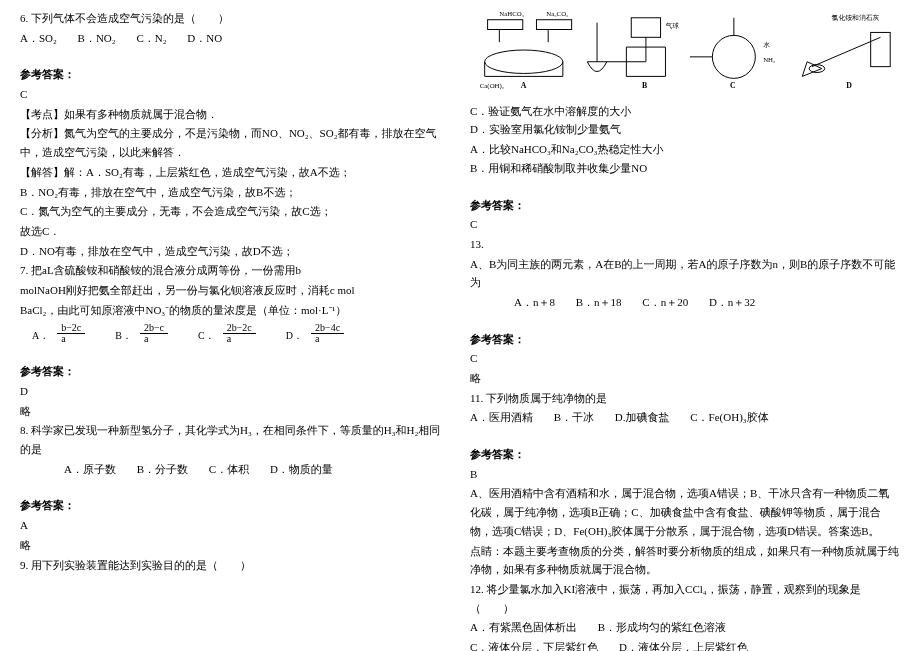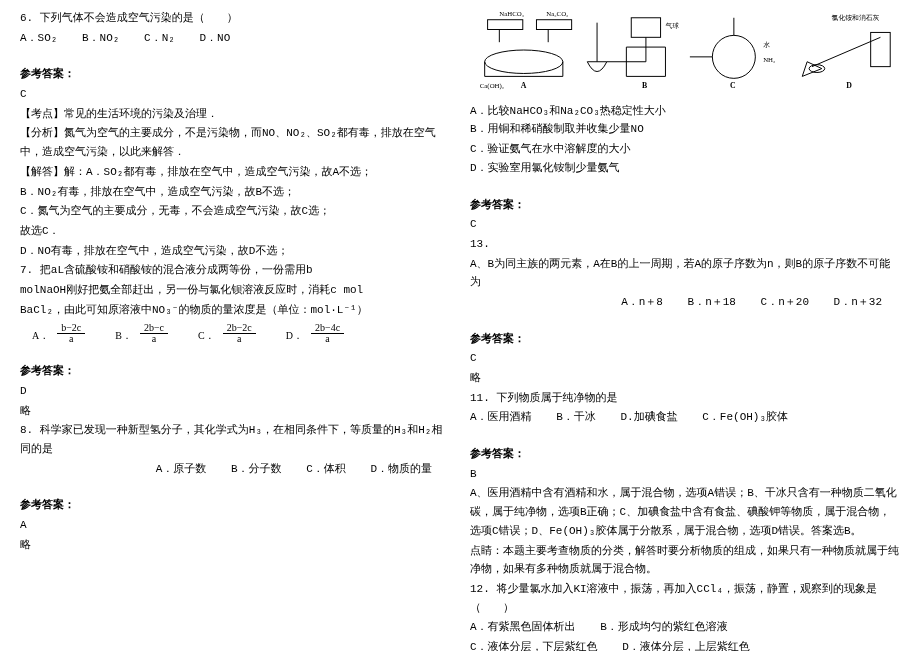--- a/index.html
+++ b/index.html
@@ -15,49 +15,49 @@
       padding: 8px 10px;
     }
     .col {
       flex: 1;
       padding: 0 10px;
     }
     .col-left { border-right: none; }
     .answer-label { font-weight: bold; margin-top: 18px; }
     .opt-row { padding-left: 0; }
     .opt-row span { margin-right: 18px; }
-    .indent-opts { padding-left: 44px; text-align: right; }
+    .indent-opts { padding-left: 44px; }
     .frac-row { display: flex; gap: 30px; padding-left: 12px; margin: 2px 0 4px; }
-    .frac { display: inline-block; text-align: center; font-size: 10px; line-height: 1.1; }
+    .frac { display: inline-block; font-size: 10px; line-height: 1.1; }
     .frac .top { border-bottom: 1px solid #000; padding: 0 4px; }
     .frac .bot { padding: 0 4px; }
     .frac-label { font-size: 10px; margin-right: 4px; vertical-align: top; display:inline-block; padding-top:6px;}
     .frac-wrap { display:flex; align-items:center; gap:4px;}
     .diagram {
       width: 100%;
       margin-bottom: 4px;
     }
-    p { margin: 1px 0; font-family: Liberation Mono, monospace; }
+    p { margin: 1px 0; }
   </style>
 </head>
 <body>
 
 <div class="col col-left">
   <p>6. 下列气体不会造成空气污染的是（　　）</p>
   <p class="opt-row">
     <span>A．SO₂</span>
     <span>B．NO₂</span>
     <span>C．N₂</span>
     <span>D．NO</span>
   </p>
   <p class="answer-label">参考答案：</p>
   <p>C</p>
-  <p>【考点】常见的生活环境的污染及治理．</p>
+  <p>【考点】如果有多种物质就属于混合物．</p>
   <p>【分析】氮气为空气的主要成分，不是污染物，而NO、NO₂、SO₂都有毒，排放在空气中，造成空气污染，以此来解答．</p>
-  <p>【解答】解：A．SO₂都有毒，排放在空气中，造成空气污染，故A不选；</p>
+  <p>【解答】解：A．SO₂有毒，上层紫红色，造成空气污染，故A不选；</p>
   <p>B．NO₂有毒，排放在空气中，造成空气污染，故B不选；</p>
   <p>C．氮气为空气的主要成分，无毒，不会造成空气污染，故C选；</p>
   <p>故选C．</p>
   <p>D．NO有毒，排放在空气中，造成空气污染，故D不选；</p>
 
   <p>7. 把aL含硫酸铵和硝酸铵的混合液分成两等份，一份需用b</p>
   <p>molNaOH刚好把氨全部赶出，另一份与氯化钡溶液反应时，消耗c mol</p>
   <p>BaCl₂，由此可知原溶液中NO₃⁻的物质的量浓度是（单位：mol·L⁻¹）</p>
   <div class="frac-row">
     <div class="frac-wrap">
@@ -85,20 +85,21 @@
   <p class="opt-row indent-opts">
     <span>A．原子数</span>
     <span>B．分子数</span>
     <span>C．体积</span>
     <span>D．物质的量</span>
   </p>
   <p class="answer-label">参考答案：</p>
   <p>A</p>
   <p>略</p>
 
+  <p>9. 用下列实验装置能达到实验目的的是（　　）</p>
 </div>
 
 <div class="col col-right">
   <svg class="diagram" viewBox="0 0 440 85">
     <g stroke="#000" stroke-width="1" fill="none">
       <text x="30" y="8" font-size="7" fill="#000" stroke="none">NaHCO₃</text>
       <text x="78" y="8" font-size="7" fill="#000" stroke="none">Na₂CO₃</text>
       <rect x="18" y="12" width="36" height="10"></rect>
         <path d="M30 22 L30 35"></path>
         <rect x="68" y="12" width="36" height="10"></rect>
@@ -125,26 +126,26 @@
       <path d="M350 60 L420 30"></path>
       <ellipse cx="355" cy="62" rx="8" ry="4"></ellipse>
       <rect x="410" y="25" width="20" height="35"></rect>
       <path d="M340 70 L360 62 L345 55 Z"></path>
       <text x="370" y="12" font-size="7" fill="#000" stroke="none">氯化铵和消石灰</text>
       <text x="385" y="82" font-size="8" fill="#000" stroke="none" font-weight="bold">D</text>
     </g>
   </svg>
 
   <p class="opt-row">
+    <span style="display:inline-block;width:49%">C．验证氨气在水中溶解度的大小</span>
+    <span style="display:inline-block;width:49%">D．实验室用氯化铵制少量氨气</span>
+  </p>
+  <p class="opt-row">
     <span style="display:inline-block;width:49%">A．比较NaHCO₃和Na₂CO₃热稳定性大小</span>
     <span style="display:inline-block;width:49%">B．用铜和稀硝酸制取并收集少量NO</span>
-  </p>
-  <p class="opt-row">
-    <span style="display:inline-block;width:49%">C．验证氨气在水中溶解度的大小</span>
-    <span style="display:inline-block;width:49%">D．实验室用氯化铵制少量氨气</span>
   </p>
   <p class="answer-label">参考答案：</p>
   <p>C</p>
 
   <p>13.</p>
   <p>A、B为同主族的两元素，A在B的上一周期，若A的原子序数为n，则B的原子序数不可能为</p>
   <p class="opt-row indent-opts">
     <span>A．n＋8</span>
     <span>B．n＋18</span>
     <span>C．n＋20</span>

